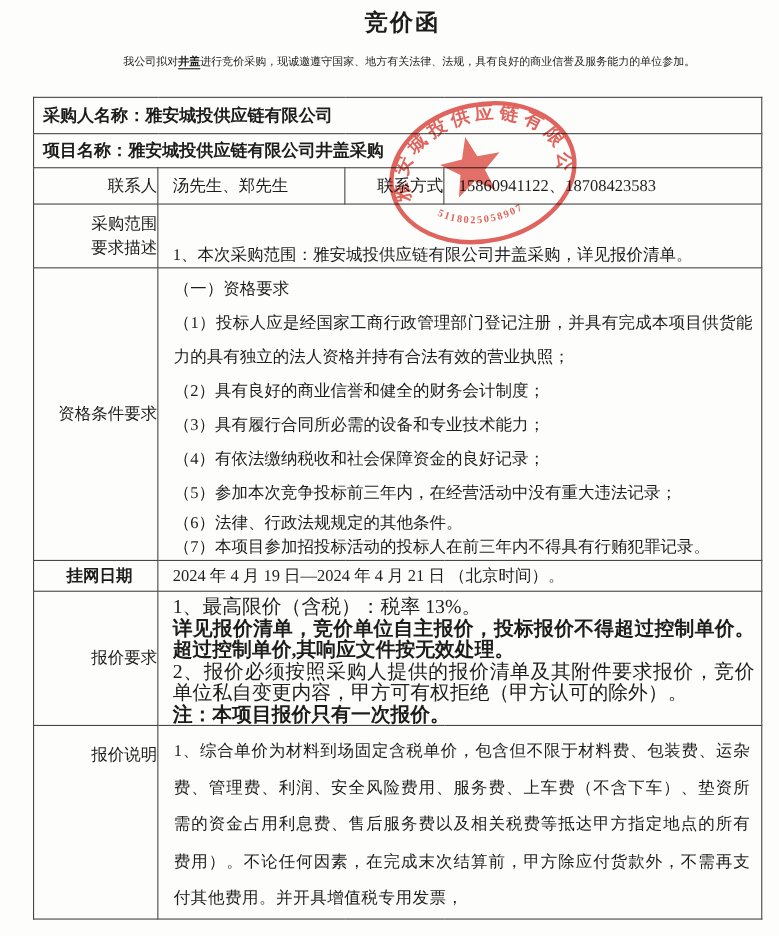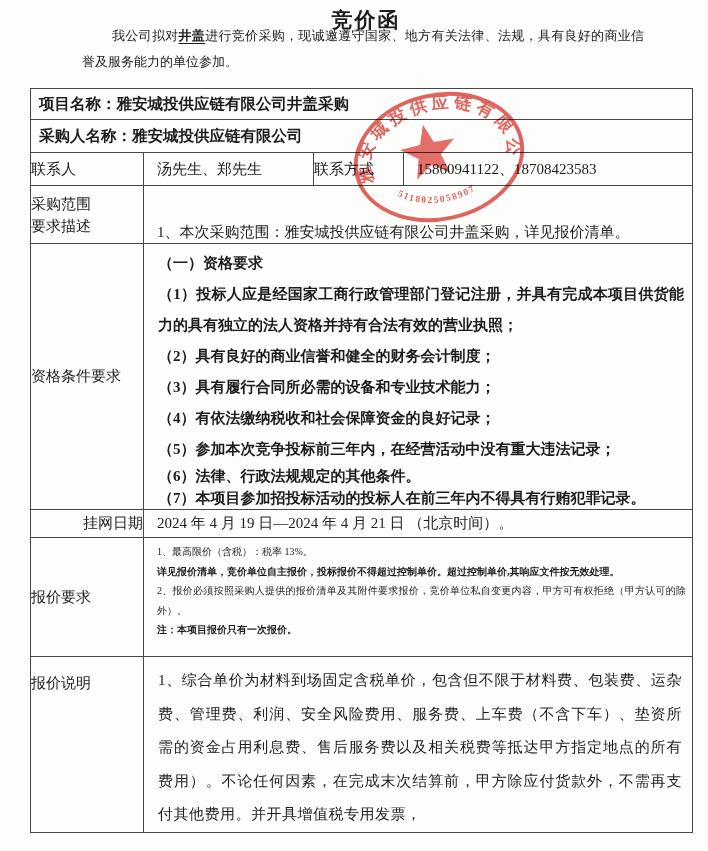--- a/index.html
+++ b/index.html
@@ -9,46 +9,46 @@
     font-family:"Liberation Serif","DejaVu Serif",serif;
     color:#1d1d1d;
     position:relative;
     overflow:hidden;
   }
   .doc-title {
     position:absolute; top:6px; left:12px; width:708px;
     text-align:center; font-size:21px; font-weight:bold; letter-spacing:2px;
   }
   .intro {
-    position:absolute; top:23px; left:82px; width:562px;
-    font-size:13px; line-height:26px; text-align:justify; text-indent:30px;
+    position:absolute; top:44px; left:82px; width:562px;
+    font-size:10px; line-height:26px; text-align:justify; text-indent:30px;
   }
   .intro .uline { font-weight:bold; text-decoration:underline; text-underline-offset:3px; }
 
   table.doc-table {
     position:absolute; left:30px; top:88px; width:662px;
     border-collapse:collapse; table-layout:fixed; font-size:15px;
   }
   table.doc-table td {
     border:1.6px solid #474747; padding:0; vertical-align:middle; overflow:hidden;
   }
   .bold-cell { font-weight:bold; padding-left:8px !important; font-size:15.5px; }
-  .label-cell { text-align:left; }
+  .label-cell { text-align:right; }
   .label-2line { white-space:pre-line; }
   .lh22 { line-height:22px; }
   .lh30 { line-height:30px; }
-  .label-left { text-align:right; padding-left:7px !important; }
+  .label-left { text-align:center; padding-left:7px !important;font-weight:bold; }
   .content-cell { padding-left:13px !important; padding-right:8px !important; }
   .v-top { vertical-align:top !important; }
   .pt6 { padding-top:6px !important; }
   .supply-line { line-height:21px;margin-top:30px; }
   .qual-content { padding:4px 8px 0 14px; }
-  .qual-item { line-height:31px; text-align:justify;font-weight:bold; }
+  .qual-item { line-height:31px; text-align:justify; }
   .qual-content div.qual-item:nth-last-child(-n+2) { line-height:22px; }
-  .qr-content { padding:4px 6px 0 13px; font-size:10px; }
+  .qr-content { padding:4px 6px 0 13px; font-size:18px; }
   .qr-line { line-height:19.5px; text-align:justify; }
   .qr-bold { font-weight:bold; }
   .notes-label { padding-top:17px !important; }
   .notes-content {
     padding:7px 10px 0 14px; line-height:33.5px;
     text-align:justify; letter-spacing:0.5px;
   }
   .stamp {
     position:absolute; left:350px; top:90px; width:178px; height:134px;
     opacity:0.85; mix-blend-mode:multiply; pointer-events:none;
@@ -62,25 +62,25 @@
 <div class="intro"><span>我公司拟对</span><span class="uline">井盖</span><span>进行竞价采购，现诚邀遵守国家、地方有关法律、法规，具有良好的商业信誉及服务能力的单位参加。</span></div>
 
 <table class="doc-table">
   <colgroup>
       <col style="width:113px">
       <col style="width:170px">
       <col style="width:90px">
       <col style="width:289px">
     </colgroup>
   <tbody>
-      <tr style="height:31px">
+      <tr style="height:33px">
+    <td colspan="4" class="bold-cell">采购人名称：雅安城投供应链有限公司</td>
+  </tr>
+  <tr style="height:31px">
     <td colspan="4" class="bold-cell">项目名称：雅安城投供应链有限公司井盖采购</td>
-  </tr>
-  <tr style="height:33px">
-    <td colspan="4" class="bold-cell">采购人名称：雅安城投供应链有限公司</td>
   </tr>
   <tr style="height:33px">
     <td class="label-cell">联系人</td>
     <td class="content-cell">汤先生、郑先生</td>
     <td class="label-cell">联系方式</td>
     <td class="content-cell">15860941122、18708423583</td>
   </tr>
   <tr style="height:53px">
     <td class="label-cell label-2line lh22">采购范围
 要求描述</td>

